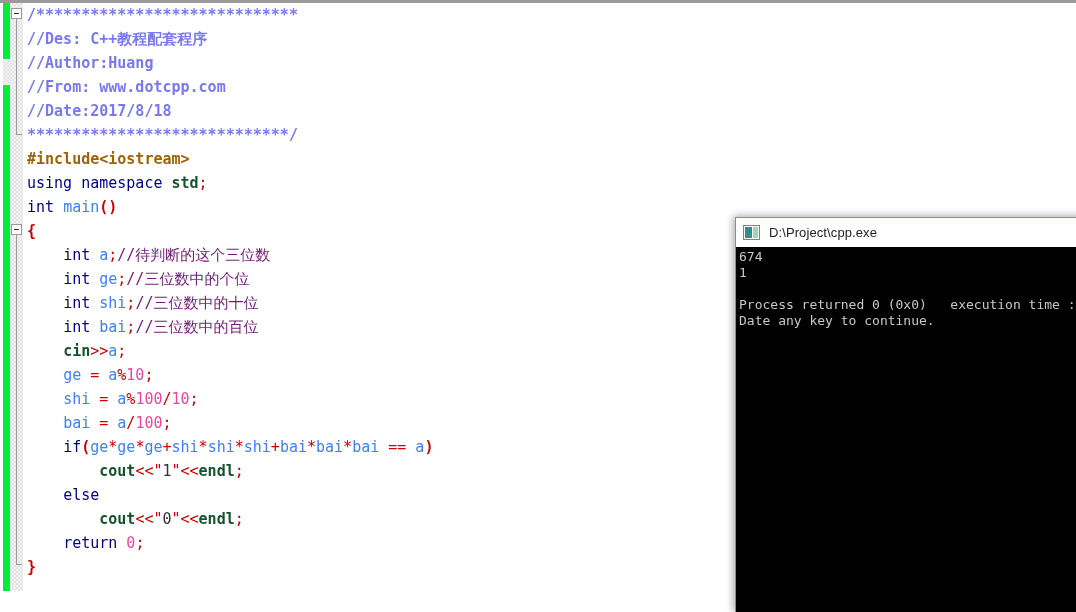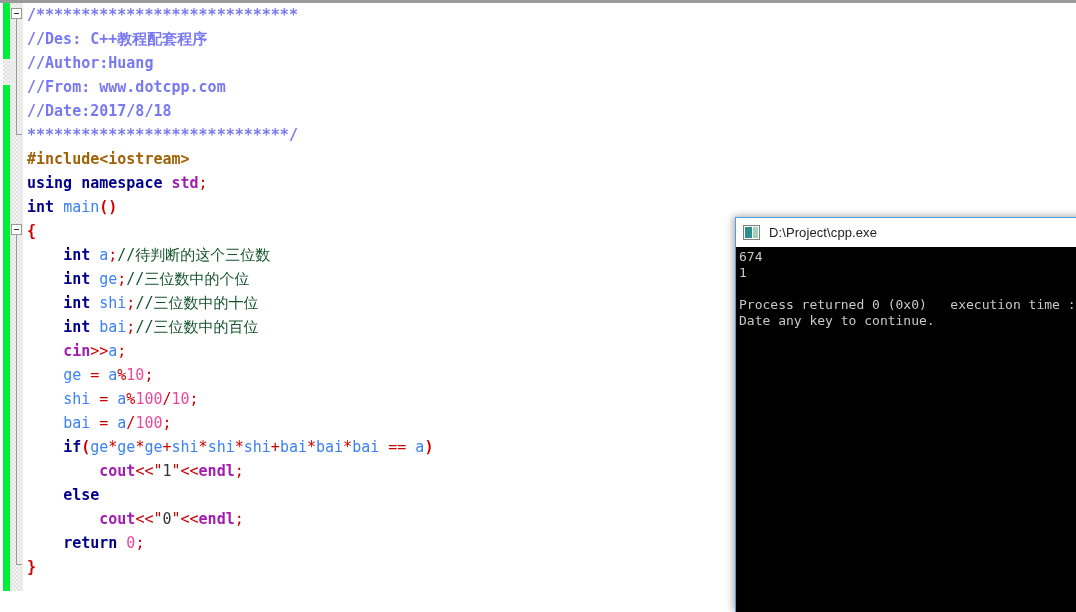--- a/index.html
+++ b/index.html
@@ -103,25 +103,25 @@
     color: #000000;
   }
   .ln {
     height: 24px;
     padding-left: 4px;
     white-space: pre;
   }
 
   
   .c-comment     { color: #7878f0; font-weight: bold; }
-  .c-comment-in  { color: #14532d; }
+  .c-comment-in  { color: #701a75; }
   .c-pre         { color: #a16207; font-weight: bold; }
-  .c-kw          { color: #00008b; font-weight: bold; text-align: right; }
+  .c-kw          { color: #00008b; font-weight: normal; text-align: right; }
   .c-id          { color: #3b82f6; }
-  .c-std         { color: #a21caf; font-weight: bold; }
+  .c-std         { color: #14532d; font-weight: bold; }
   .c-num         { color: #ec4899; }
   .c-op          { color: #cc0000; }
   .c-str         { color: #333333; }
   .c-quote       { color: #cc0000; }
   .c-brace       { color: #cc0000; font-weight: bold; }
 
   
   #console-window {
     position: absolute;
     left: 687px; top: 217px;

